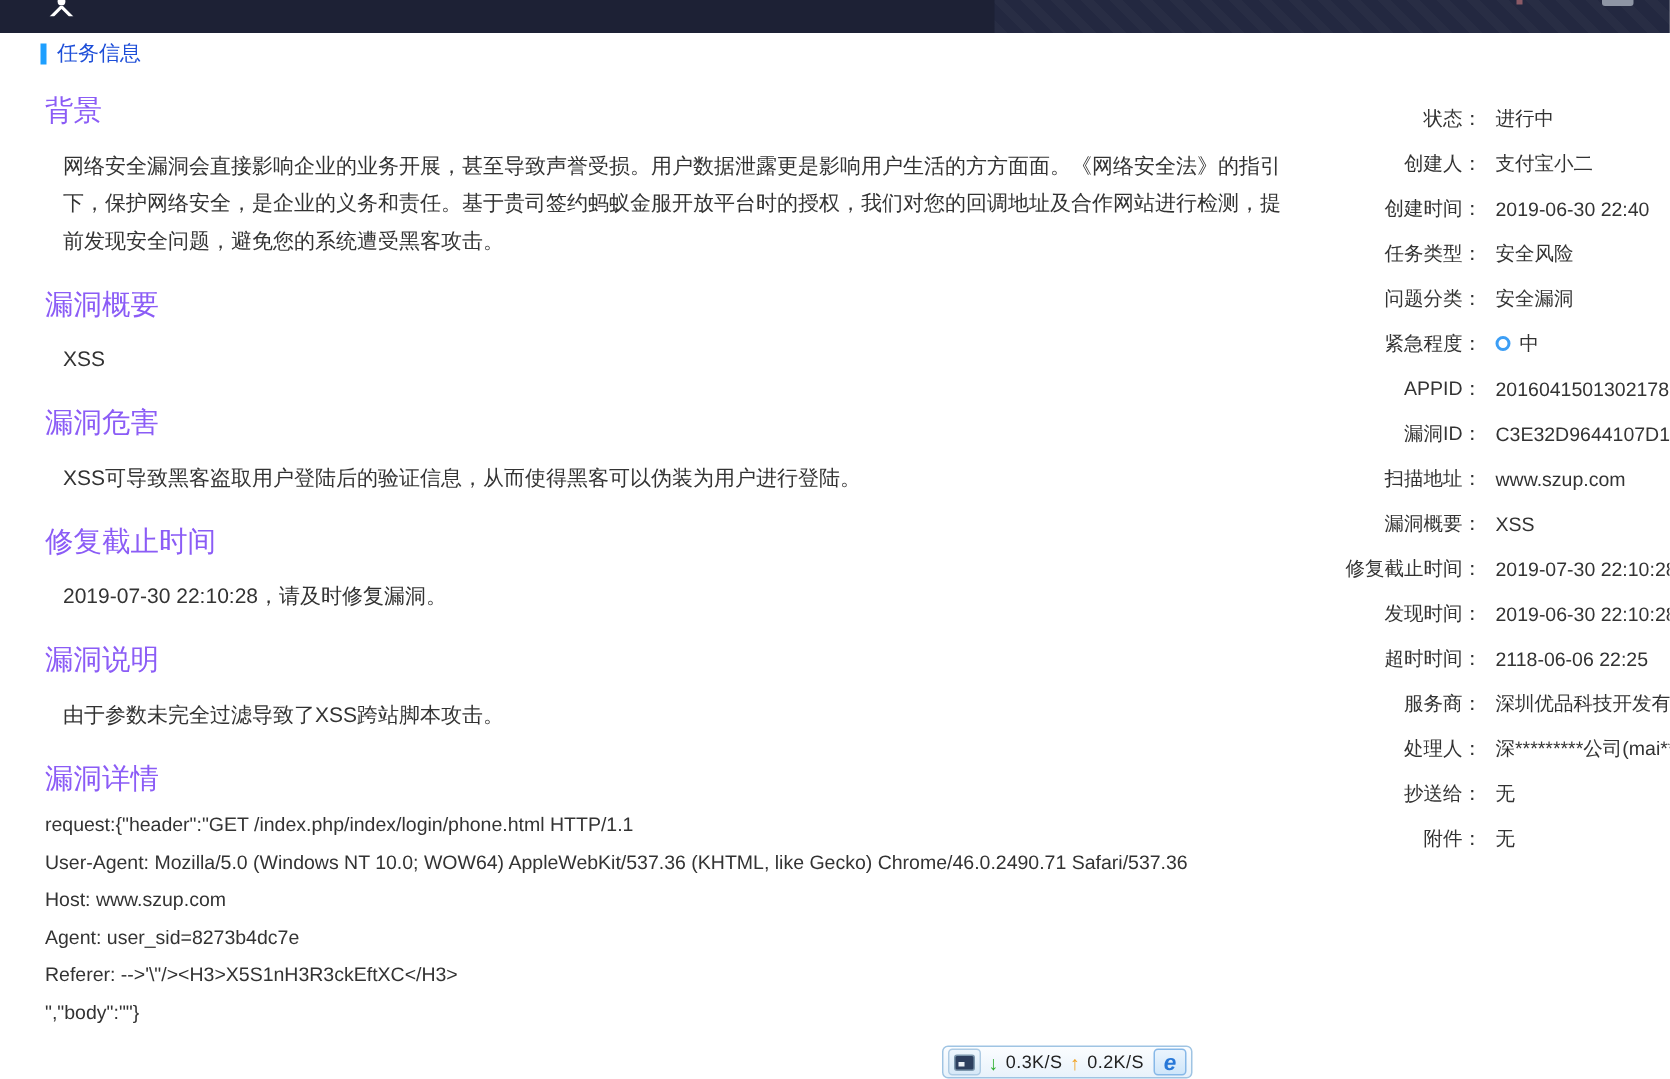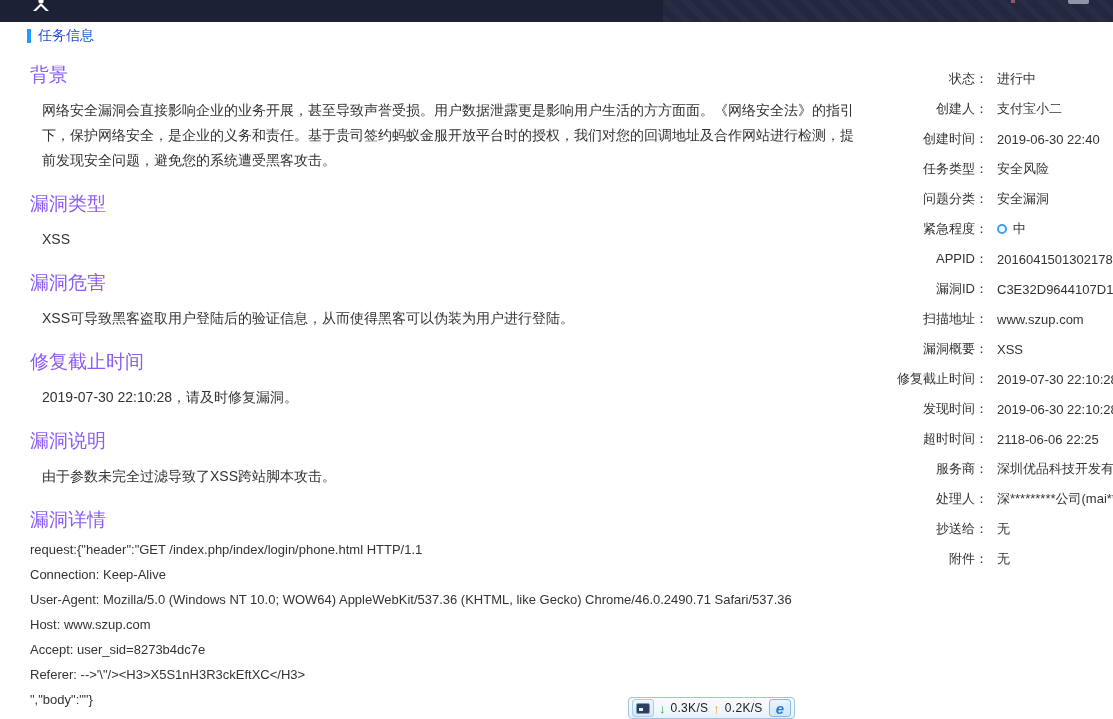--- a/index.html
+++ b/index.html
@@ -92,42 +92,41 @@
   <span class="title-bar-marker"></span>
   <span class="page-title">任务信息</span>
 </div>
 
 <div class="main">
   <section>
     <h2>背景</h2>
     <p class="body-text">网络安全漏洞会直接影响企业的业务开展，甚至导致声誉受损。用户数据泄露更是影响用户生活的方方面面。《网络安全法》的指引下，保护网络安全，是企业的义务和责任。基于贵司签约蚂蚁金服开放平台时的授权，我们对您的回调地址及合作网站进行检测，提前发现安全问题，避免您的系统遭受黑客攻击。</p>
   </section>
   <section>
-    <h2>漏洞类型</h2>
+    <h2>漏洞概要</h2>
     <p class="body-text">XSS</p>
   </section>
   <section>
     <h2>漏洞危害</h2>
     <p class="body-text">XSS可导致黑客盗取用户登陆后的验证信息，从而使得黑客可以伪装为用户进行登陆。</p>
   </section>
   <section>
     <h2>修复截止时间</h2>
     <p class="body-text">2019-07-30 22:10:28，请及时修复漏洞。</p>
   </section>
   <section>
     <h2>漏洞说明</h2>
     <p class="body-text">由于参数未完全过滤导致了XSS跨站脚本攻击。</p>
   </section>
   <section>
     <h2>漏洞详情</h2>
     <p class="detail-line">request:{"header":"GET /index.php/index/login/phone.html HTTP/1.1</p>
-    <p class="detail-line">Connection: Keep-Alive</p>
     <p class="detail-line">User-Agent: Mozilla/5.0 (Windows NT 10.0; WOW64) AppleWebKit/537.36 (KHTML, like Gecko) Chrome/46.0.2490.71 Safari/537.36</p>
     <p class="detail-line">Host: www.szup.com</p>
-    <p class="detail-line">Accept: user_sid=8273b4dc7e</p>
+    <p class="detail-line">Agent: user_sid=8273b4dc7e</p>
     <p class="detail-line">Referer: --&gt;'\"/&gt;&lt;H3&gt;X5S1nH3R3ckEftXC&lt;/H3&gt;</p>
     <p class="detail-line">","body":""}</p>
   </section>
 </div>
 
 <aside class="info-panel">
   <div class="info-row">
     <span class="info-label">状态：</span>
     <span class="info-value">进行中</span>
   </div>

